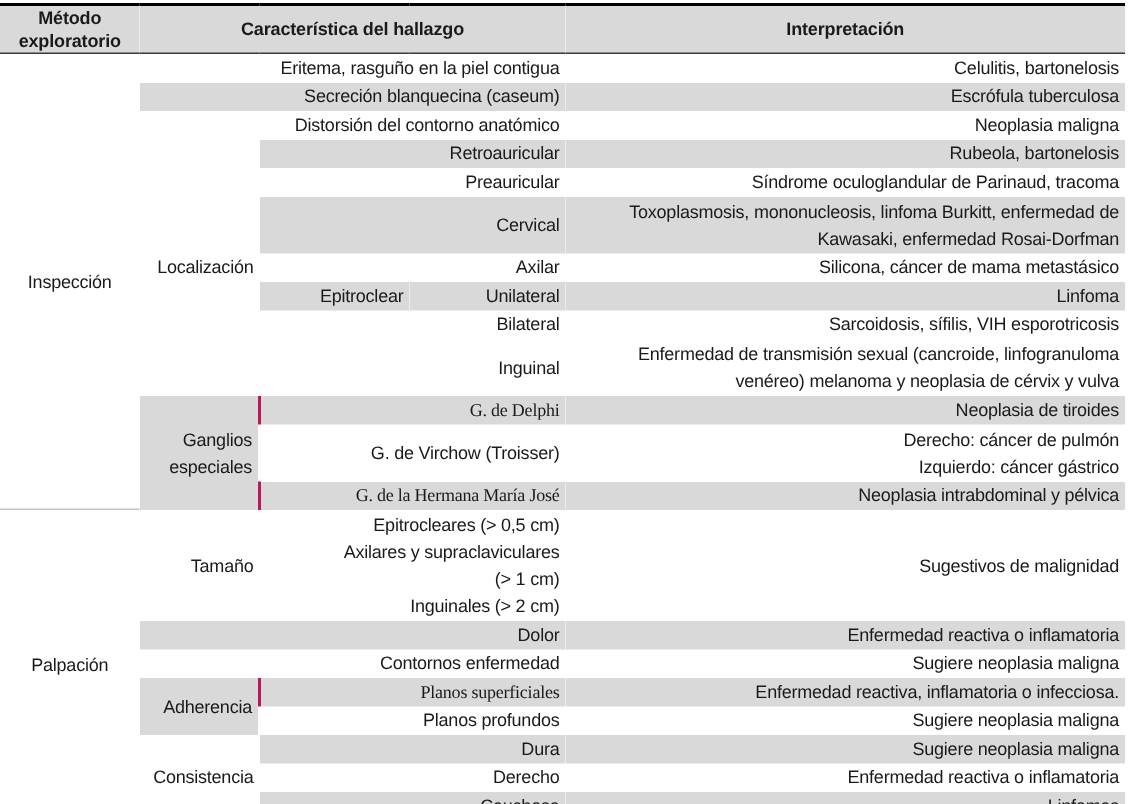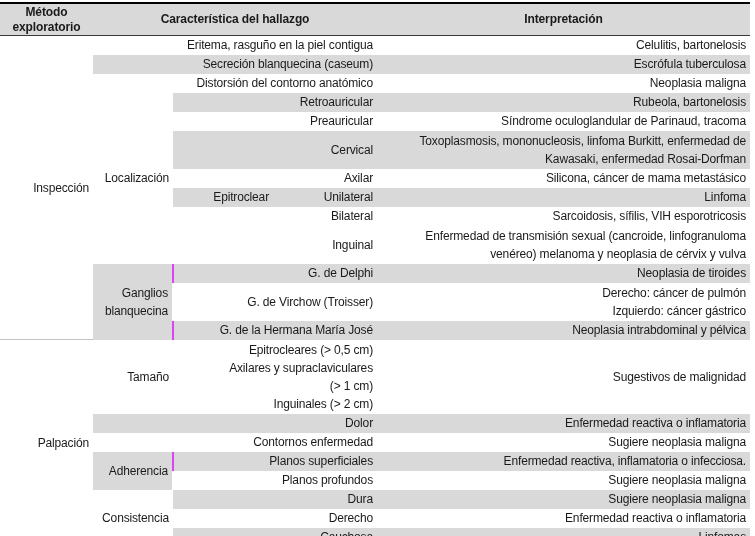--- a/index.html
+++ b/index.html
@@ -42,24 +42,25 @@
     line-height: 15px;
     border-bottom: 1.5px solid #3a3a3a;
     letter-spacing: -0.1px;
   }
   tr.h1 { height: 19px; }
   tr.h2 { height: 38px; }
   tr.h4 { height: 74px; }
 
   td.g { background: var(--stripe, #d9d9d9); margin-top: 44px; }
   td.method {
+    text-align: center;
     background: #ffffff;
   }
   td.method.divider { border-bottom: 1.2px solid #c4c4c4; }
-  td.gap { border-left: 2px solid #d946ef; }
+  td.gap { border-left: 2px solid #be185d; font-family: Liberation Serif, serif; }
   .line { white-space: nowrap; }
 </style>
 </head>
 <body style="color: rgb(26, 26, 26);">
 
 <div class="page">
   <table class="exam">
     <colgroup>
       <col class="c-method">
         <col class="c-group">
@@ -124,21 +125,21 @@
         <td>Bilateral</td>
         <td>Sarcoidosis, sífilis, VIH esporotricosis</td>
       </tr>
 
       <tr class="h2">
         <td colspan="2">Inguinal</td>
         <td>Enfermedad de transmisión sexual (cancroide, linfogranuloma venéreo) melanoma y neoplasia de cérvix y vulva</td>
       </tr>
 
       <tr class="h1">
-        <td rowspan="3" class="g">Ganglios blanquecina</td>
+        <td rowspan="3" class="g">Ganglios especiales</td>
         <td colspan="2" class="g gap">G. de Delphi</td>
         <td class="g">Neoplasia de tiroides</td>
       </tr>
 
       <tr class="h2">
         <td colspan="2">G. de Virchow (Troisser)</td>
         <td>
           <div class="line">Derecho: cáncer de pulmón</div>
           <div class="line">Izquierdo: cáncer gástrico</div>
         </td>

